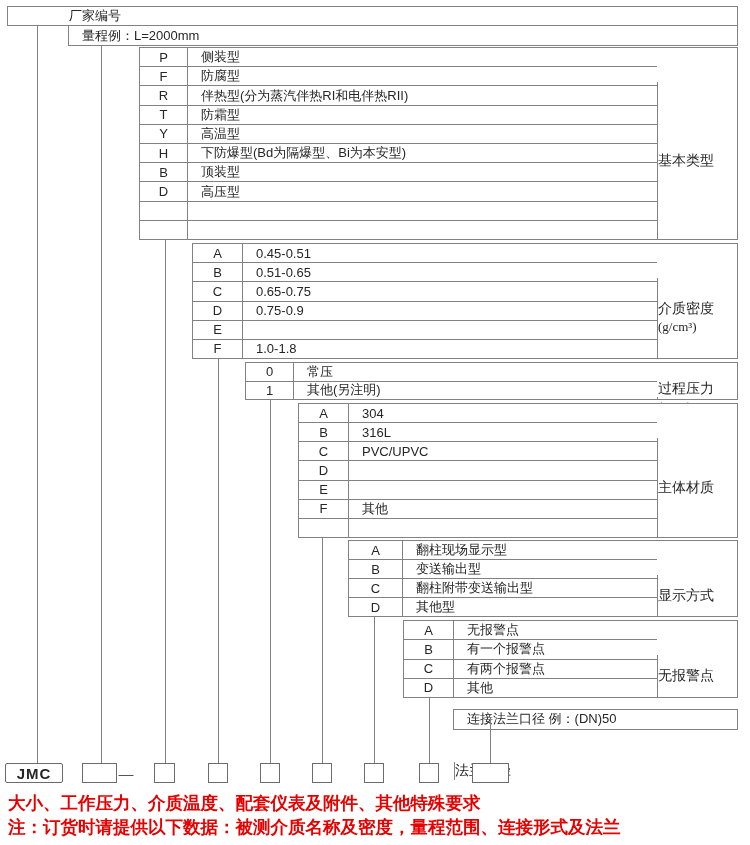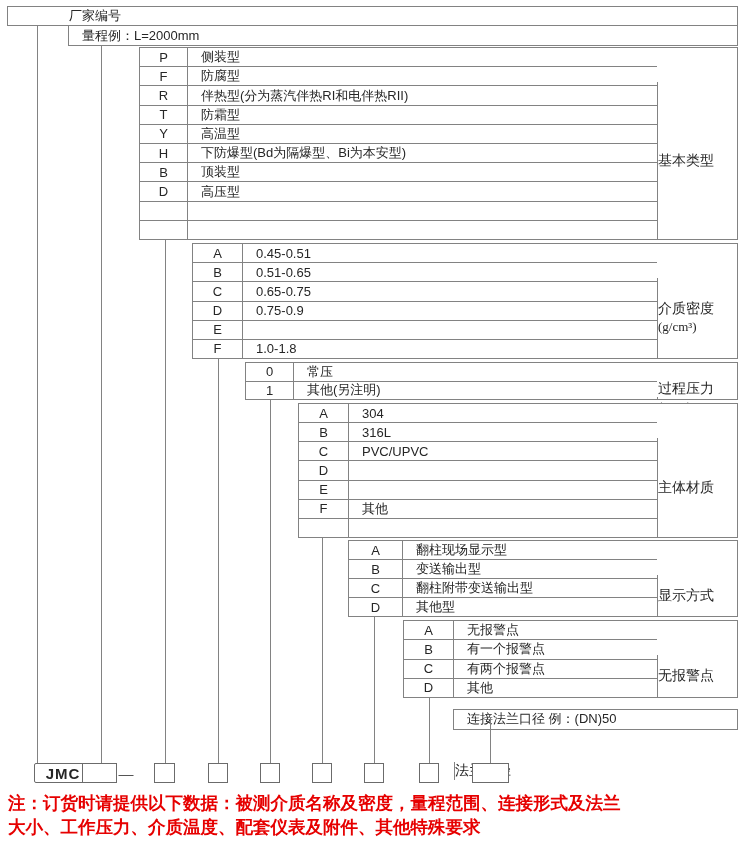--- a/index.html
+++ b/index.html
@@ -18,21 +18,21 @@
   .hpad .desc{padding-left:61px;}
   .label{width:79px;border-left:1px solid var(--line-color,#828282);display:flex;
          flex-direction:column;align-items:flex-start;justify-content:center;
          font-family:"Liberation Serif",serif;font-size:14px;line-height:18px;margin-top:34px;}
   .label .sub{font-size:13px;}
   .label .sub:empty{display:none;}
   .vline{position:absolute;width:1px;background:var(--line-color,#828282);}
   .bbox{position:absolute;top:763px;height:20px;box-sizing:border-box;background:#fff;
         border:1px solid #6b6b6b;}
   .jmc{display:flex;align-items:center;justify-content:center;font-weight:bold;
-       font-size:15px;border-radius:2px;letter-spacing:1px;margin-left:29px;}
+       font-size:15px;border-radius:2px;letter-spacing:1px;}
   .dash{position:absolute;top:763px;height:20px;display:flex;align-items:center;
         justify-content:center;font-size:15px;color:#555;}
   .note{position:absolute;left:8px;top:792px;width:740px;font-weight:bold;
         font-size:17.5px;line-height:23.5px;color:var(--note-color,#e60000);}
 </style>
 </head>
 <body>
 
 <div id="screen">
 
@@ -260,17 +260,17 @@
   <div class="dash" style="left:113px;width:26px;">—</div>
   <div class="bbox" style="left:154px;width:21px;"></div>
   <div class="bbox" style="left:208px;width:20px;"></div>
   <div class="bbox" style="left:260px;width:20px;"></div>
   <div class="bbox" style="left:312px;width:20px;"></div>
   <div class="bbox" style="left:364px;width:20px;"></div>
   <div class="bbox" style="left:419px;width:20px;"></div>
   <div class="bbox" style="left:472px;width:37px;"></div>
 
   <div class="note">
+    <div>大小、工作压力、介质温度、配套仪表及附件、其他特殊要求</div>
     <div>注：订货时请提供以下数据：被测介质名称及密度，量程范围、连接形式及法兰</div>
-    <div>大小、工作压力、介质温度、配套仪表及附件、其他特殊要求</div>
   </div>
 
 </div>
 
 </body></html>

